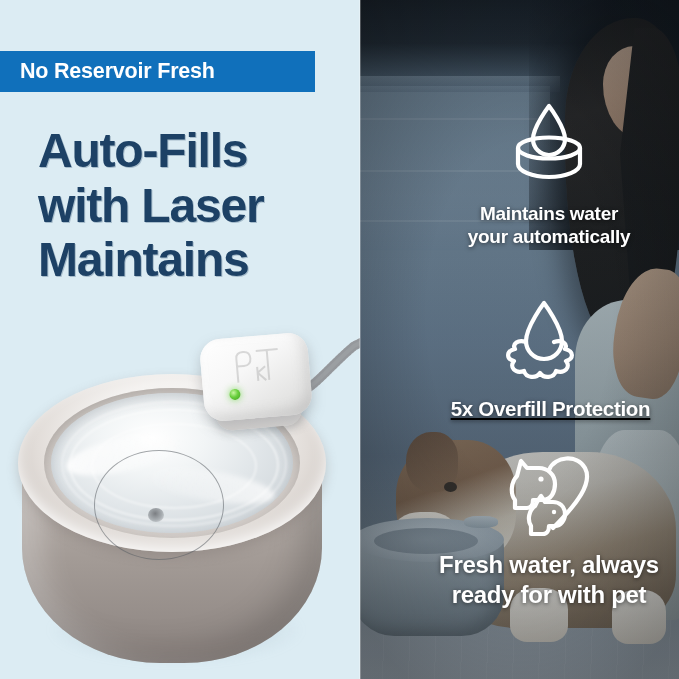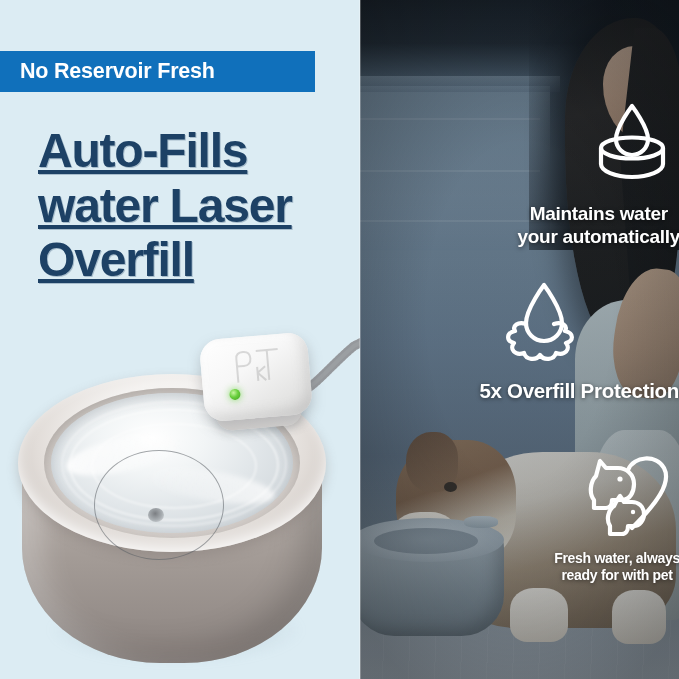--- a/index.html
+++ b/index.html
@@ -27,21 +27,21 @@
     font-family:"Liberation Sans", sans-serif;
   }
   .headline{
     position:absolute;left:38px;top:124px;width:320px;
     color:#1d4165;
     font-size:48px;line-height:1.14;font-weight:bold;
     letter-spacing:-1.2px;
     text-shadow:1px 1px 0 rgba(29,65,101,.28);
     font-family:"Liberation Sans", sans-serif;
   }
-  .headline span{display:block;text-decoration:underline;}
+  .headline span{display:block;}
 
   
   .product{
     position:absolute;left:-4px;top:330px;width:370px;height:349px;
   }
   .prod-bg-glow{
     position:absolute;left:0;top:0;width:370px;height:349px;
     background:radial-gradient(ellipse 220px 150px at 175px 200px,
       rgba(255,255,255,.55) 0%, rgba(220,236,243,0) 72%);
   }
@@ -297,61 +297,61 @@
   }
   .photo-vignette{
     position:absolute;left:0;top:0;width:319px;height:679px;
     background:radial-gradient(ellipse 230px 420px at 50% 46%,
       rgba(0,0,0,0) 40%, rgba(0,0,0,.28) 100%);
     pointer-events:none;
   }
 
   
   .feature{
-    position:absolute;display:flex;flex-direction:column;align-items:flex-end;
+    position:absolute;display:flex;flex-direction:column;align-items:center;
   }
   .feat-icon{display:block;}
   .feat-text{
     color:#ffffff;font-weight:bold;text-align:center;
     text-shadow:0 1px 4px rgba(0,0,0,.55);
     font-family:"Liberation Sans", sans-serif;
     letter-spacing:-.3px;
   }
   .feat-text span{display:block;}
 
   #feature-0{left:418px;top:98px;width:262px;}
   #feature-0 .feat-text{font-size:19px;line-height:1.22;margin-top:8px;}
 
-  #feature-1{left:408px;top:276px;width:271px;align-items:flex-end;}
+  #feature-1{left:408px;top:294px;width:271px;align-items:center;text-decoration:underline;}
   #feature-1 .feat-icon-wrap{width:271px;display:flex;justify-content:center;}
   #feature-1 .feat-text{font-size:20.5px;line-height:1.22;margin-top:6px;text-align:left;padding-left:14px;}
 
   #feature-2{left:418px;top:448px;width:262px;}
-  #feature-2 .feat-text{font-size:14px;line-height:1.24;margin-top:6px;}
+  #feature-2 .feat-text{font-size:24px;line-height:1.24;margin-top:6px;}
 
   .divider{
     position:absolute;left:359px;top:0;width:2px;height:679px;
     background:rgba(255,255,255,.25);
   }
 </style>
 </head>
 <body>
 
 <div id="stage">
 
   <div class="left-panel">
 
     <div class="badge">
       <div class="badge-text">No Reservoir Fresh</div>
     </div>
 
     <div class="headline">
       <span>Auto-Fills</span>
-      <span>water Laser</span>
-      <span>Overfill</span>
+      <span>with Laser</span>
+      <span>Maintains</span>
     </div>
 
     <div class="product">
       <div class="prod-bg-glow"></div>
       <div class="bowl-shadow"></div>
 
       <div class="bowl-body"></div>
       <div class="bowl-rim"></div>
       <div class="bowl-rim-inner"></div>
 

